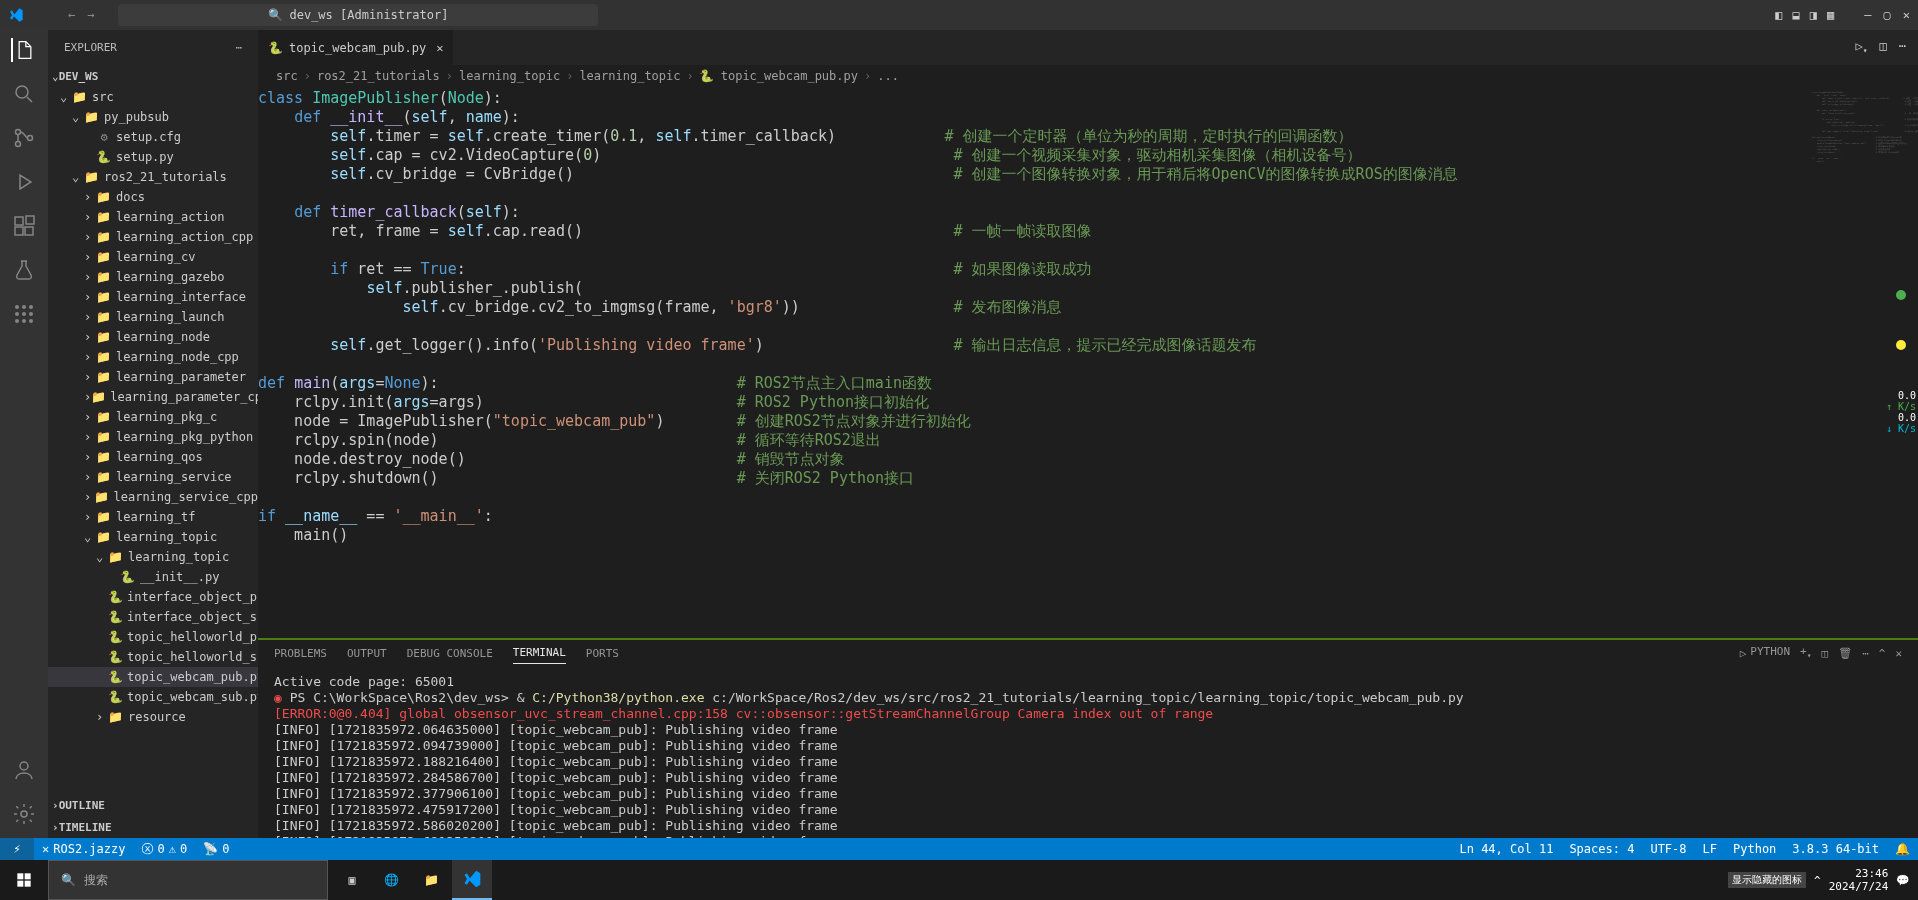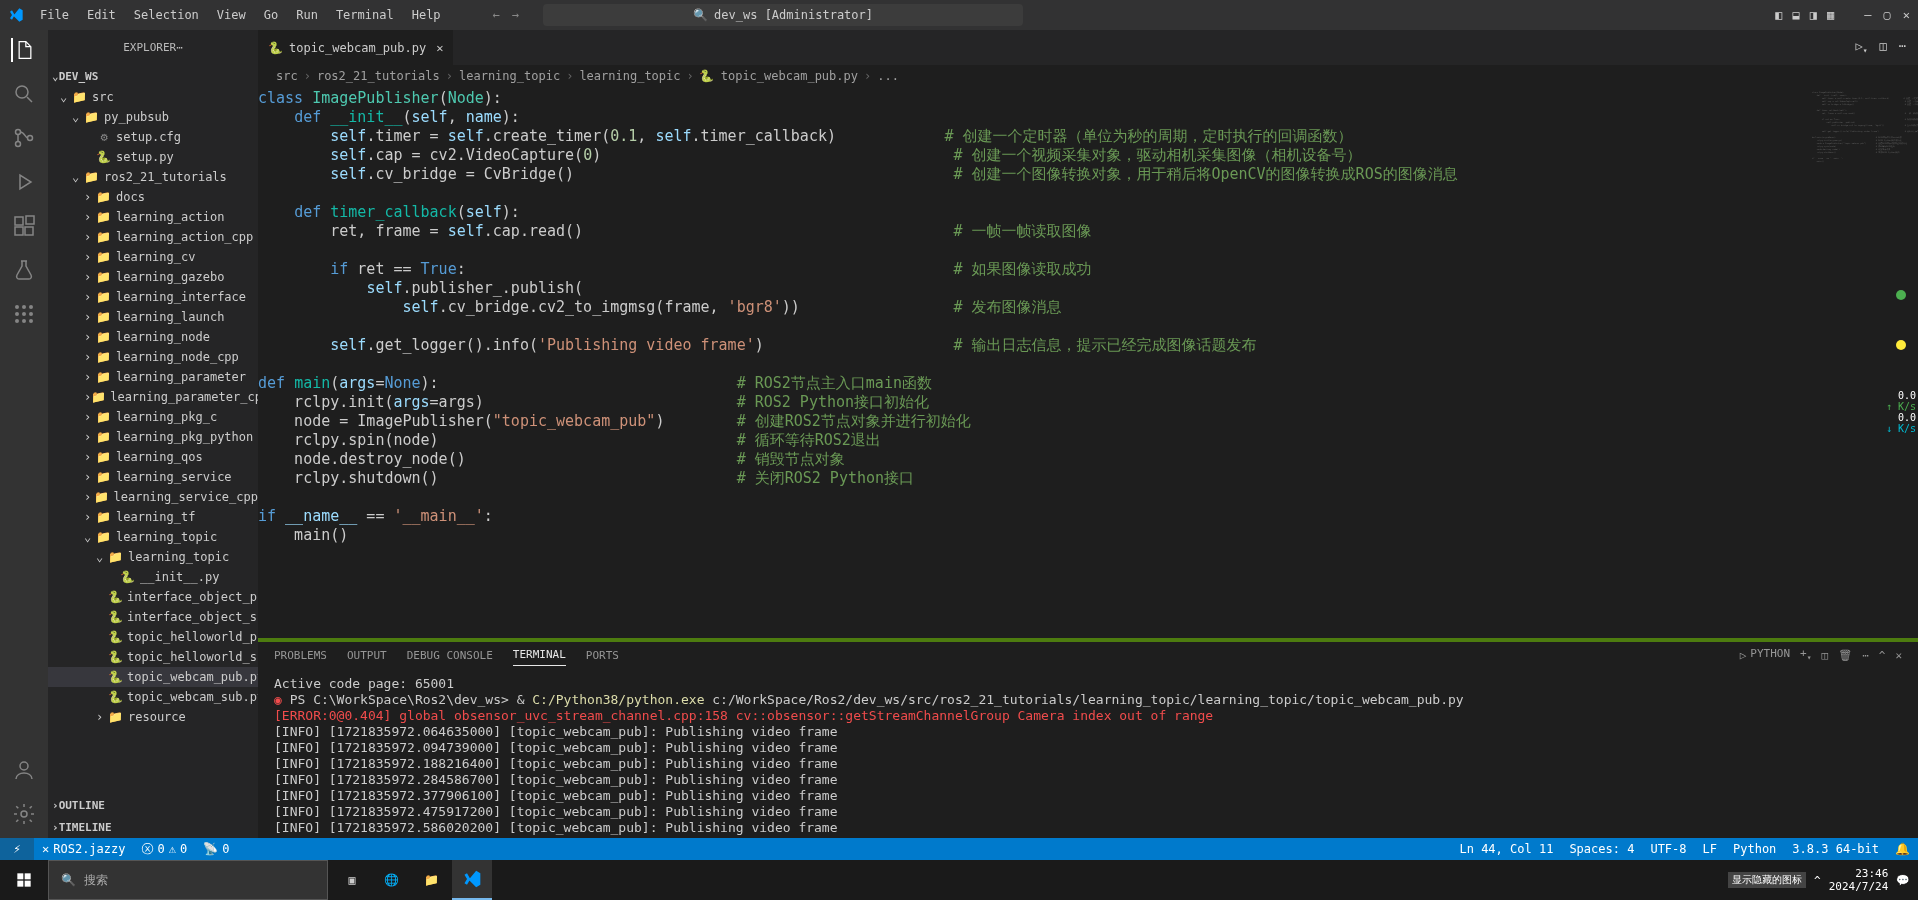--- a/index.html
+++ b/index.html
@@ -10,46 +10,46 @@
 .title-bar .nav { margin-left:40px; display:flex; gap:12px; color:#888; }
 .title-bar .search { flex:0 0 480px; margin-left:20px; background:#3c3c3c; height:22px; border-radius:4px; display:flex; align-items:center; justify-content:center; color:#ccc; gap:6px; }
 .title-bar .right { margin-left:auto; display:flex; gap:10px; color:#ccc; align-items:center; }
 .title-bar .win { display:flex; gap:12px; margin-left:20px; }
 .main { display:flex; height:calc(100% - 30px - 22px - 40px); }
 .activity { width:48px; background:#333333; display:flex; flex-direction:column; align-items:center; padding-top:8px; gap:20px; }
 .activity .ico { width:24px; height:24px; display:flex; align-items:center; justify-content:center; color:#858585; cursor:pointer; }
 .activity .ico.active { color:#fff; border-left:2px solid #fff; margin-left:-2px; padding-left:2px; }
 .activity .bottom { margin-top:auto; margin-bottom:12px; display:flex; flex-direction:column; gap:20px; }
 .sidebar { width:210px; background:#252526; display:flex; flex-direction:column; overflow:hidden; font-size:12px; }
-.sidebar-title { height:35px; display:flex; align-items:center; padding:0 16px; text-transform:uppercase; font-size:11px; color:#bbb; justify-content:center; }
+.sidebar-title { height:35px; display:flex; align-items:center; padding:0 16px; text-transform:uppercase; font-size:11px; color:#bbb; justify-content:space-between; }
 .tree { overflow-y:auto; flex:1; }
 .tree-row { display:flex; align-items:center; height:20px; padding-left:6px; cursor:pointer; white-space:nowrap; }
 .tree-row.sel { background:#37373d; }
 .tree-row .chev { width:12px; display:inline-block; color:#ccc; }
 .tree-row .fico { width:16px; margin-right:4px; display:inline-flex; align-items:center; justify-content:center; }
 .folder { color:#dcb67a; }
 .editor { flex:1; display:flex; flex-direction:column; background:#1e1e1e; position:relative; }
 .tabs { height:35px; background:#252526; display:flex; align-items:center; }
 .tab { height:35px; background:#1e1e1e; display:flex; align-items:center; padding:0 10px; gap:6px; border-right:1px solid #252526; }
 .tab .close { color:#ccc; margin-left:4px; }
 .tabs-right { margin-left:auto; display:flex; gap:12px; padding-right:12px; color:#ccc; }
 .breadcrumb { height:22px; display:flex; align-items:center; padding-left:18px; gap:6px; color:#a0a0a0; font-size:12px; }
 .breadcrumb .sep { color:#666; }
 .code-wrap { flex:1; display:flex; overflow:hidden; position:relative; }
 .gutter { width:48px; text-align:right; padding-right:16px; color:#858585; font-family:Consolas,monospace; font-size:13px; line-height:19px; padding-top:2px; }
 .code { flex:1; font-family:Consolas,monospace; font-size:15px; line-height:19px; white-space:pre; overflow:hidden; padding-top:2px; }
 .minimap { width:110px; background:#1e1e1e; opacity:.6; font-size:2px; line-height:3px; padding:4px; color:#888; white-space:pre; overflow:hidden; }
 .k-blue { color:#569cd6; }
 .k-green { color:#4ec9b0; }
-.k-yellow { color:#14b8a6; }
+.k-yellow { color:#c4b5fd; }
 .k-var { color:#9cdcfe; }
 .k-str { color:#ce9178; }
 .k-cmt { color:#6a9955; }
 .k-num { color:#b5cea8; }
-.panel { height:200px; background:#1e1e1e; border-top:4px solid #4d7c0f; display:flex; flex-direction:column; }
+.panel { height:200px; background:#1e1e1e; border-top:2px solid #4d7c0f; display:flex; flex-direction:column; }
 .panel-tabs { height:30px; display:flex; align-items:center; padding:0 16px; gap:20px; font-size:11px; }
 .panel-tabs span { color:#969696; cursor:pointer; text-transform:uppercase; padding-bottom:4px; }
 .panel-tabs span.active { color:#e7e7e7; border-bottom:1px solid #e7e7e7; }
 .panel-tabs .pr { margin-left:auto; display:flex; gap:10px; text-transform:none; color:#ccc; align-items:center; }
 .term { flex:1; font-family:Consolas,monospace; font-size:13px; line-height:16px; padding:4px 16px; overflow:hidden; white-space:pre; }
 .term .err { color:#f14c4c; }
 .term .cmd { color:#dcdcaa; }
 .term .dot { color:#f14c4c; }
 .statusbar { height:22px; background:#007acc; display:flex; align-items:center; font-size:12px; color:#fff; }
 .statusbar .remote { background:#0e639c; height:22px; width:34px; display:flex; align-items:center; justify-content:center; }
@@ -69,30 +69,20 @@
 </style>
 </head>
 <body>
 
 <div class="title-bar">
   <span>
       <svg width="16" height="16" viewBox="0 0 24 24">
         <path fill="#0098ff" d="M17 2l5 3v14l-5 3-9-9 9-11zM3 7l3-2 4 7-4 7-3-2 3-5-3-5z"></path>
       </svg>
     </span>
-  <div class="menu" id="menus">
-      <span>File</span>
-      <span>Edit</span>
-      <span>Selection</span>
-      <span>View</span>
-      <span>Go</span>
-      <span>Run</span>
-      <span>Terminal</span>
-      <span>Help</span>
-    </div>
   <div class="nav">
     <span>←</span>
     <span>→</span>
   </div>
   <div class="search">
     <span>🔍</span>
     <span>dev_ws [Administrator]</span>
   </div>
   <div class="right">
     <span>◧</span>

